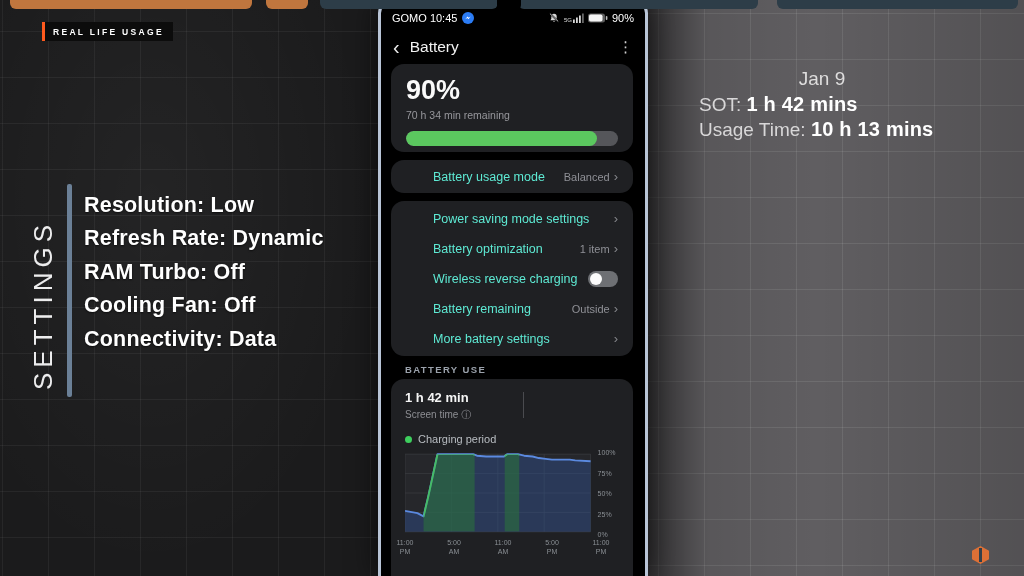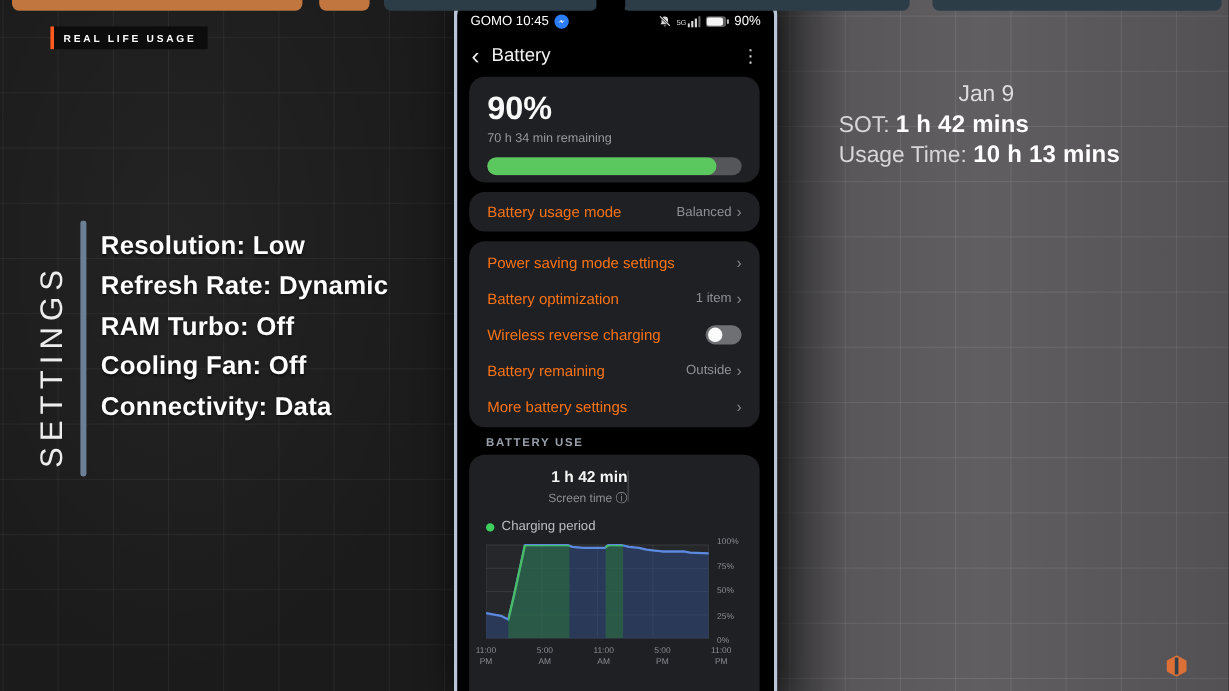--- a/index.html
+++ b/index.html
@@ -81,36 +81,36 @@
   
   .card{position:absolute;left:10px;right:12px;background:#1f2023;border-radius:13px;box-sizing:border-box;}
   .card-summary{top:61px;height:88px;padding:11px 15px;}
   .pct-big{font-size:27px;font-weight:700;color:#fafafa;}
   .remaining{font-size:10.5px;color:#97979c;margin-top:3px;}
   .pbar{margin-top:10px;height:15px;border-radius:8px;background:#55565a;overflow:hidden;}
   .pbar-fill{height:100%;border-radius:8px;}
 
   .card-row1{top:157px;height:33px;}
   .row{display:flex;align-items:center;padding:0 15px;height:100%;cursor:pointer;}
-  .row-label{font-size:12.5px;color:#f97316;}
+  .row-label{font-size:12.5px;color:#5eead4;margin-left:27px;}
   .row-right{margin-left:auto;display:flex;align-items:center;gap:4px;}
   .row-value{font-size:11px;color:#8f9096;}
   .chev{font-size:13px;color:#85868b;line-height:12px;}
 
   .card-group{top:198px;height:155px;display:flex;flex-direction:column;justify-content:space-evenly;padding:2px 0;}
   .card-group .row{height:29px;flex:0 0 auto;}
 
   .toggle{width:30px;height:16px;border-radius:8px;background:#6e7074;position:relative;cursor:pointer;}
   .toggle::after{content:'';position:absolute;left:2px;top:2px;width:12px;height:12px;border-radius:50%;background:#fbfbfb;}
 
   .section-label{position:absolute;left:24px;top:361px;font-size:9.5px;letter-spacing:1.4px;color:#9aa1ab;font-weight:bold;}
 
   .card-usage{top:376px;height:240px;padding:11px 14px;}
   .stats-row{display:flex;align-items:flex-start;}
-  .stat{width:118px;text-align:right;}
+  .stat{width:118px;}
   .stat-value{font-size:13px;font-weight:700;color:#f5f5f5;}
   .stat-label{font-size:10px;color:#8d8e93;margin-top:3px;}
   .stat-divider{width:1px;height:26px;background:#4a4b4f;margin:2px 12px 0 0;}
   .legend-row{display:flex;align-items:center;gap:6px;margin-top:11px;}
   .legend-dot{width:7px;height:7px;border-radius:50%;}
   .legend-label{font-size:11px;color:#b9bdc2;}
   .chart-wrap{display:flex;margin-top:7px;}
   .chart-svg{width:196px;height:82px;display:block;}
   .y-axis{position:relative;width:30px;height:82px;}
   .yt{position:absolute;left:7px;transform:translateY(-50%);font-size:7px;color:#8a8f94;}

